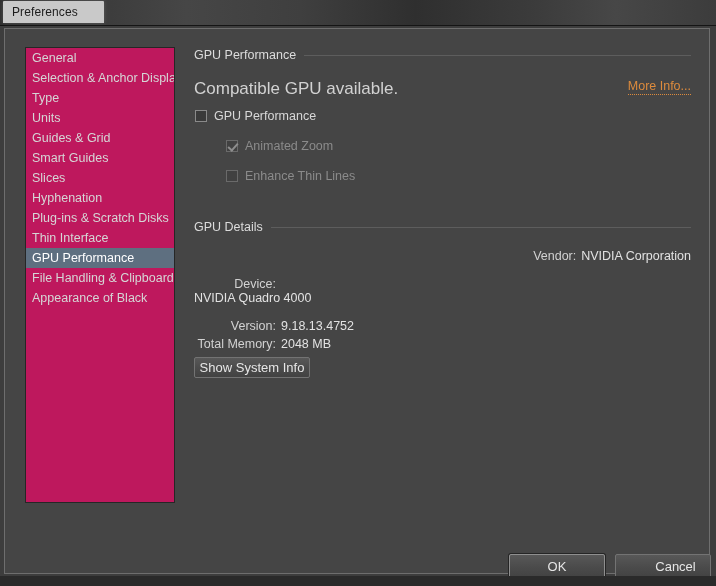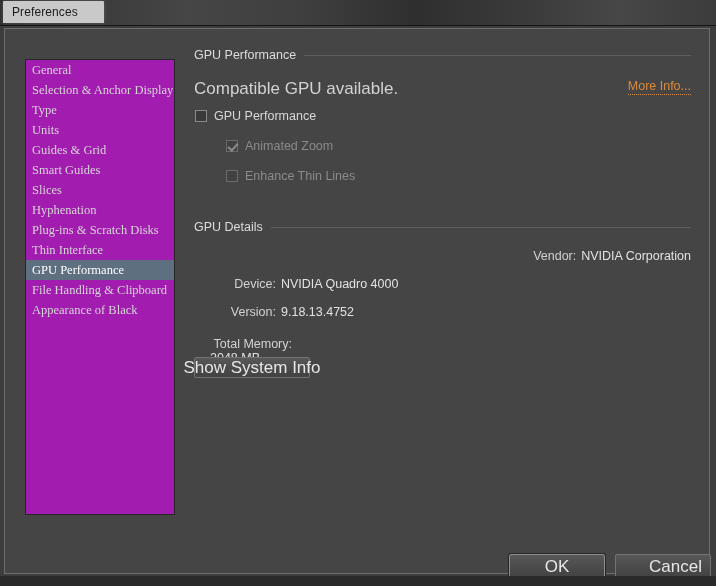--- a/index.html
+++ b/index.html
@@ -74,28 +74,27 @@
     position: absolute;
     left: 0; top: 576px;
     width: 716px; height: 10px;
     background: #2a2a2a;
   }
 
   
   #category-list {
     position: absolute;
     left: 20px;
-    top: 30px;
+    top: 18px;
     width: 150px;
     height: 456px;
-    background: #a21caf;
+    background: #be185d;
     border: 1px solid #262626;
     box-sizing: border-box;
     overflow: hidden;
-    font-family: Liberation Serif, serif;
   }
   .cat-item {
     height: 20px;
     line-height: 20px;
     padding: 0 6px;
     font-size: 12.5px;
     color: #d6d6d6;
     white-space: nowrap;
     cursor: default;
   }
@@ -201,21 +200,21 @@
     color: #d2d2d2;
     margin-right: 5px;
   }
   .detail-value { color: #e2e2e2; }
 
   
   .btn {
     display: inline-flex;
     align-items: center;
     justify-content: center;
-    font-size: 17px;
+    font-size: 13px;
     color: #e6e6e6;
     background: linear-gradient(to bottom, #585858 0%, #4b4b4b 52%, #424242 100%);
     border: 1px solid #737373;
     border-radius: 2px;
     box-sizing: border-box;
     cursor: pointer;
     white-space: nowrap;
   }
   #btn-sysinfo {
     position: absolute;
@@ -299,31 +298,31 @@
       <div class="section-head" style="position:absolute;left:0;top:172px;width:497px;">
         <span>GPU Details</span>
         <span class="rule"></span>
       </div>
 
       <div id="detail-rows" style="position:absolute;left:0;top:202px;width:497px;">
           <div class="detail-row" style="margin-bottom: 14px; justify-content: flex-end;">
             <span class="detail-label">Vendor:</span>
             <span class="detail-value">NVIDIA Corporation</span>
           </div>
-          <div class="detail-row" style="margin-bottom: 14px;">
+          <div class="detail-row" style="margin-bottom: 14px; flex-direction: column;">
             <span class="detail-label">Device:</span>
             <span class="detail-value">NVIDIA Quadro 4000</span>
           </div>
           <div class="detail-row" style="margin-bottom: 14px;">
             <span class="detail-label">Version:</span>
             <span class="detail-value">9.18.13.4752</span>
           </div>
         </div>
 
-      <div class="detail-row" style="position:absolute;left:16px;top:290px;flex-direction:column;">
+      <div class="detail-row" style="position:absolute;left:0;top:290px;">
         <span class="detail-label" style="width:82px;">Total Memory:</span>
         <span class="detail-value">2048 MB</span>
       </div>
 
       <button class="btn" id="btn-sysinfo">Show System Info</button>
     </div>
 
     <button class="btn" id="btn-ok">OK</button>
     <button class="btn" id="btn-cancel">Cancel</button>
   </div>

